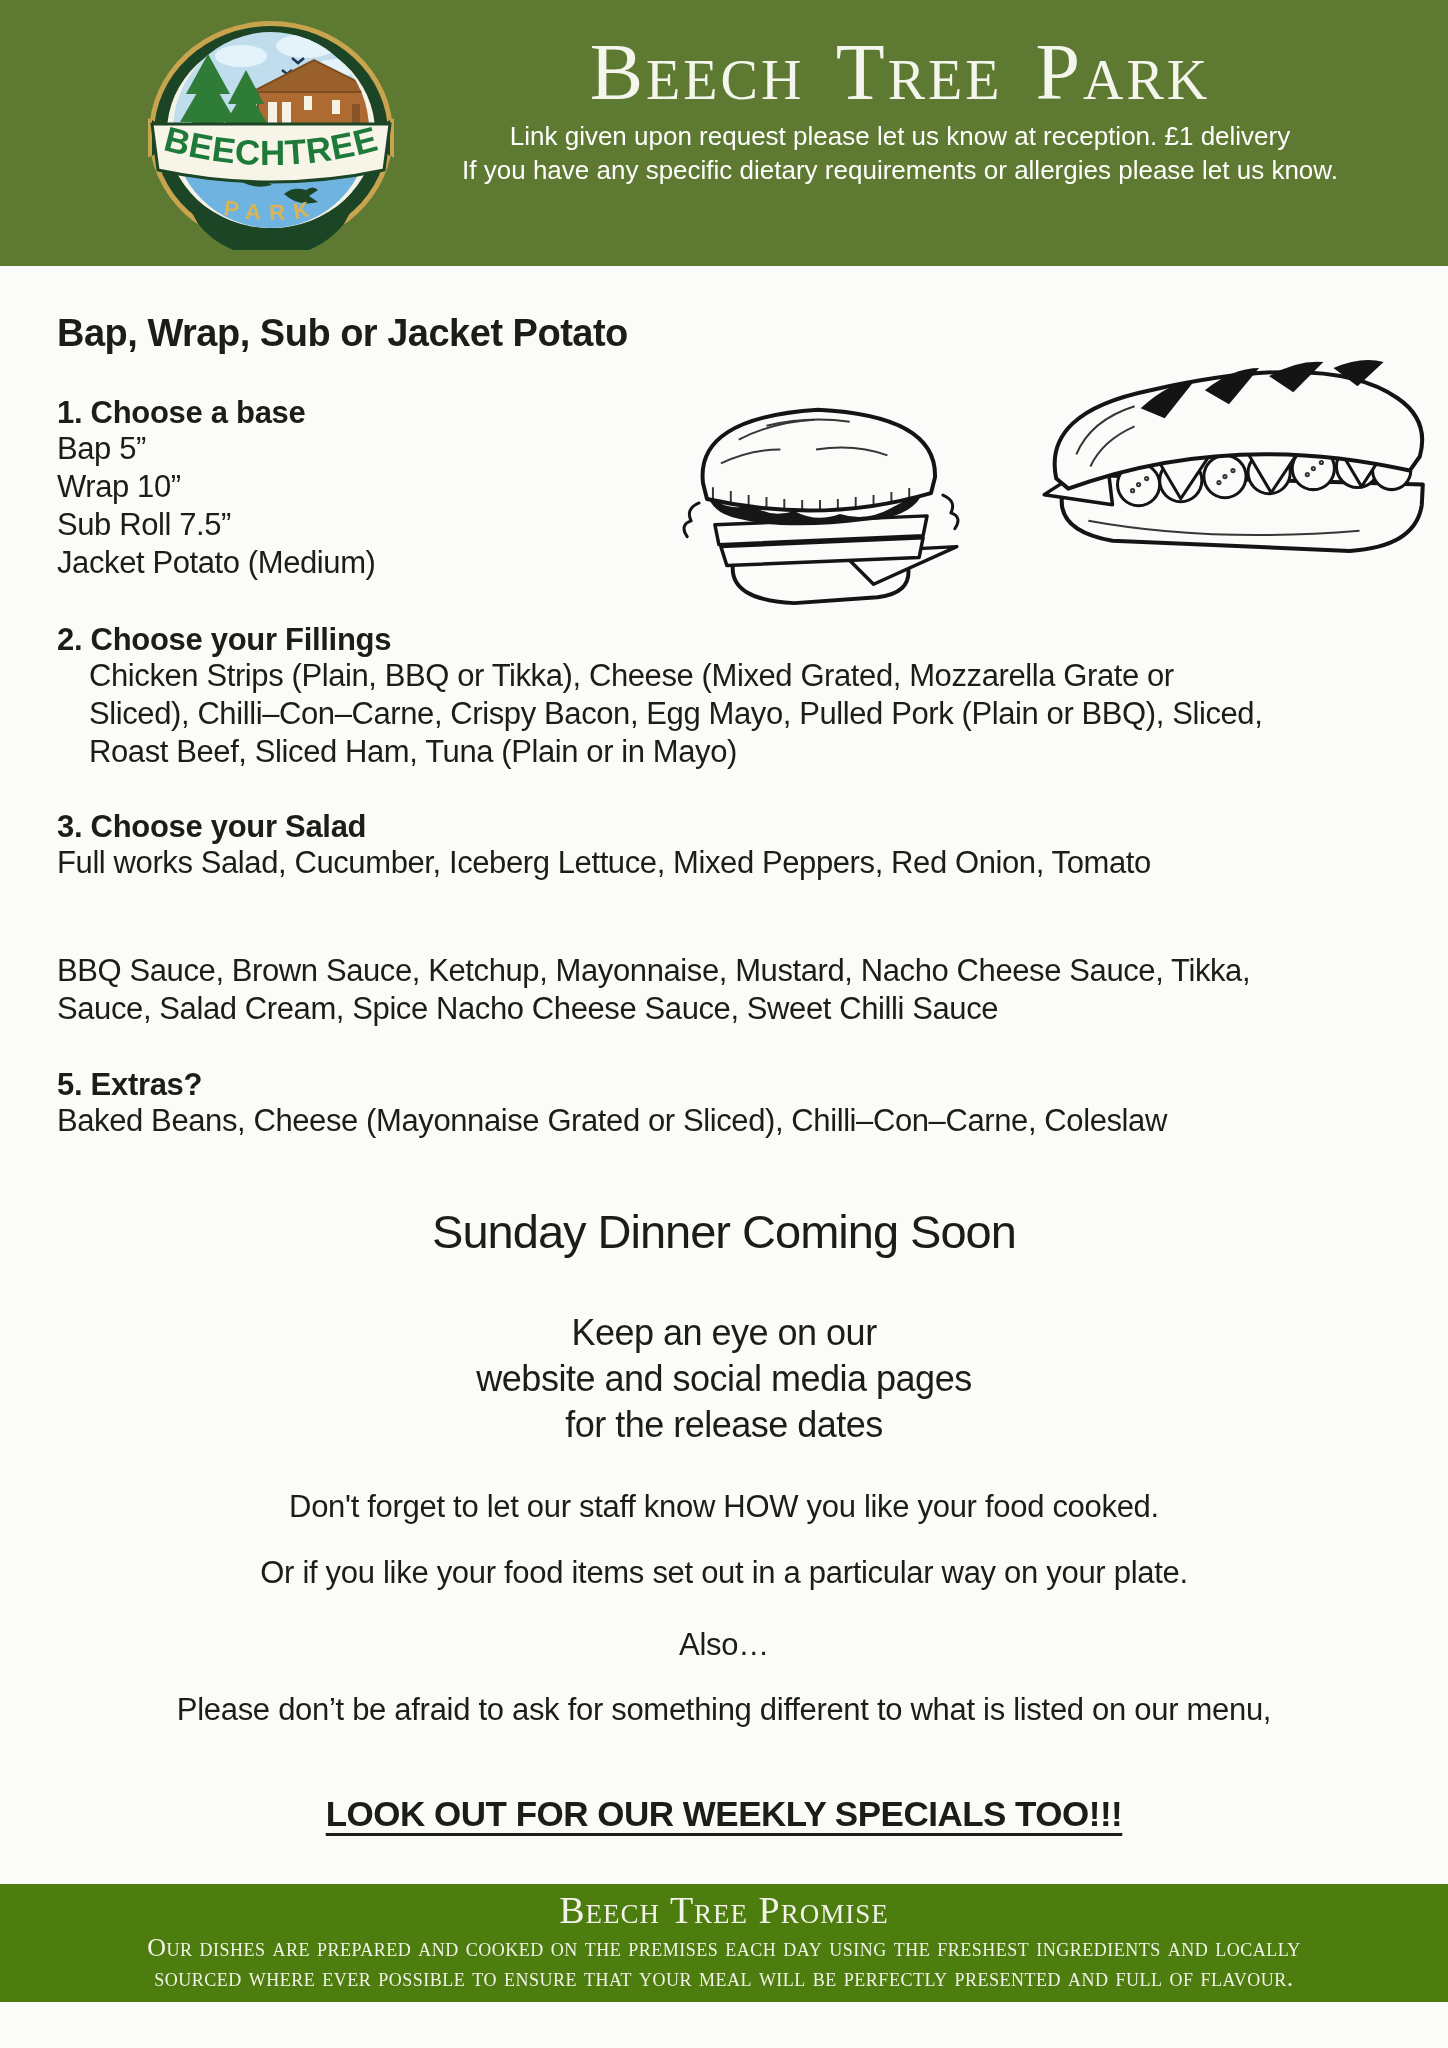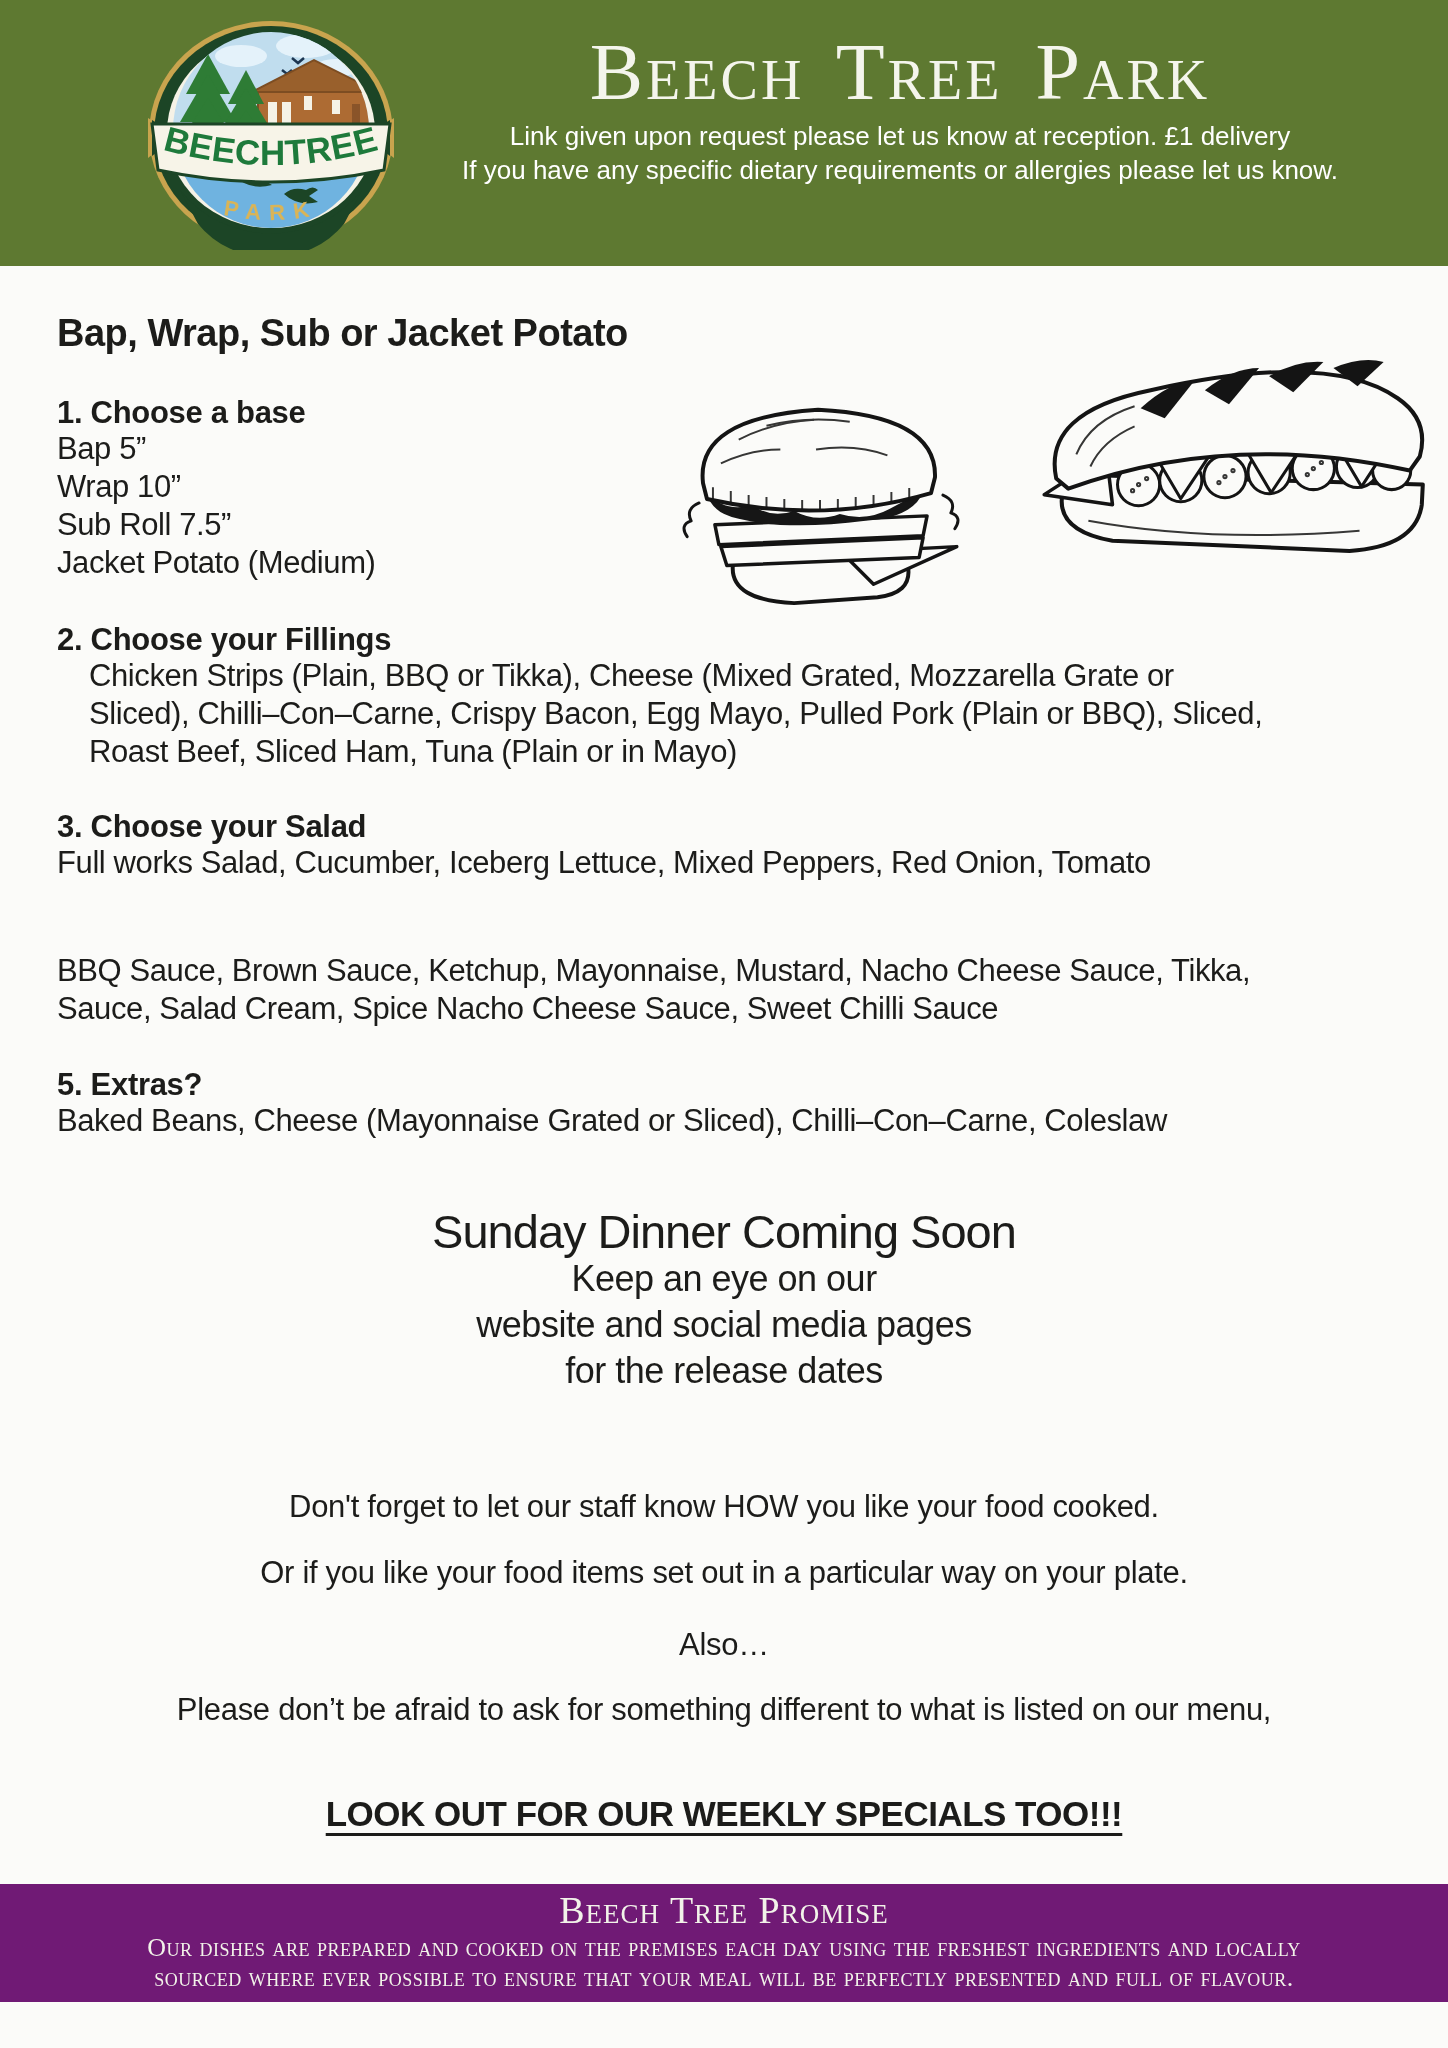--- a/index.html
+++ b/index.html
@@ -47,34 +47,34 @@
   .s4h { top:916px; } .s4b { top:952px; }
   .s5h { top:1066px; } .s5b { top:1102px; }
 
   .illus { position:absolute; }
   .illus-bap { left:645px; top:388px; width:352px; height:228px; }
   .illus-sub { left:1028px; top:342px; width:412px; height:236px; }
 
   
   .center-block { left:0; width:1448px; text-align:center; }
   .sunday-title { top:1204px; font-size:47px; line-height:56px; font-weight:400; letter-spacing:-1px; }
-  .keep-lines   { top:1256px; font-size:36px; line-height:46px; white-space:pre; letter-spacing:-0.5px; }
+  .keep-lines   { top:1310px; font-size:36px; line-height:46px; white-space:pre; letter-spacing:-0.5px; }
   .note-line    { font-size:31px; line-height:38px; letter-spacing:-0.3px; }
   .n1 { top:1488px; } .n2 { top:1554px; } .n3 { top:1626px; }
   .ask { top:1690px; font-size:31px; line-height:39px; letter-spacing:-0.3px; }
   .ask b { font-weight:700; }
   .specials {
     top:1794px; font-size:35px; font-weight:700; letter-spacing:-0.5px;
     text-decoration:underline; text-decoration-thickness:3px; text-underline-offset:7px;
   }
 
   
   .footer {
     position:absolute; left:0; top:1884px; width:1448px; height:118px;
-    background:#701a75; text-align:center; color:#f2f3e9;
+    background:#4d7c0f; text-align:center; color:#f2f3e9;
     font-family:"Liberation Serif", serif; font-variant:small-caps;
   }
   .footer-title { font-size:38px; line-height:42px; margin-top:5px; letter-spacing:1px; }
   .footer-body  { font-size:26px; line-height:30px; margin-top:2px; white-space:pre; letter-spacing:0.5px; }
 </style>
 </head>
 <body>
 
 <div class="page">
 

